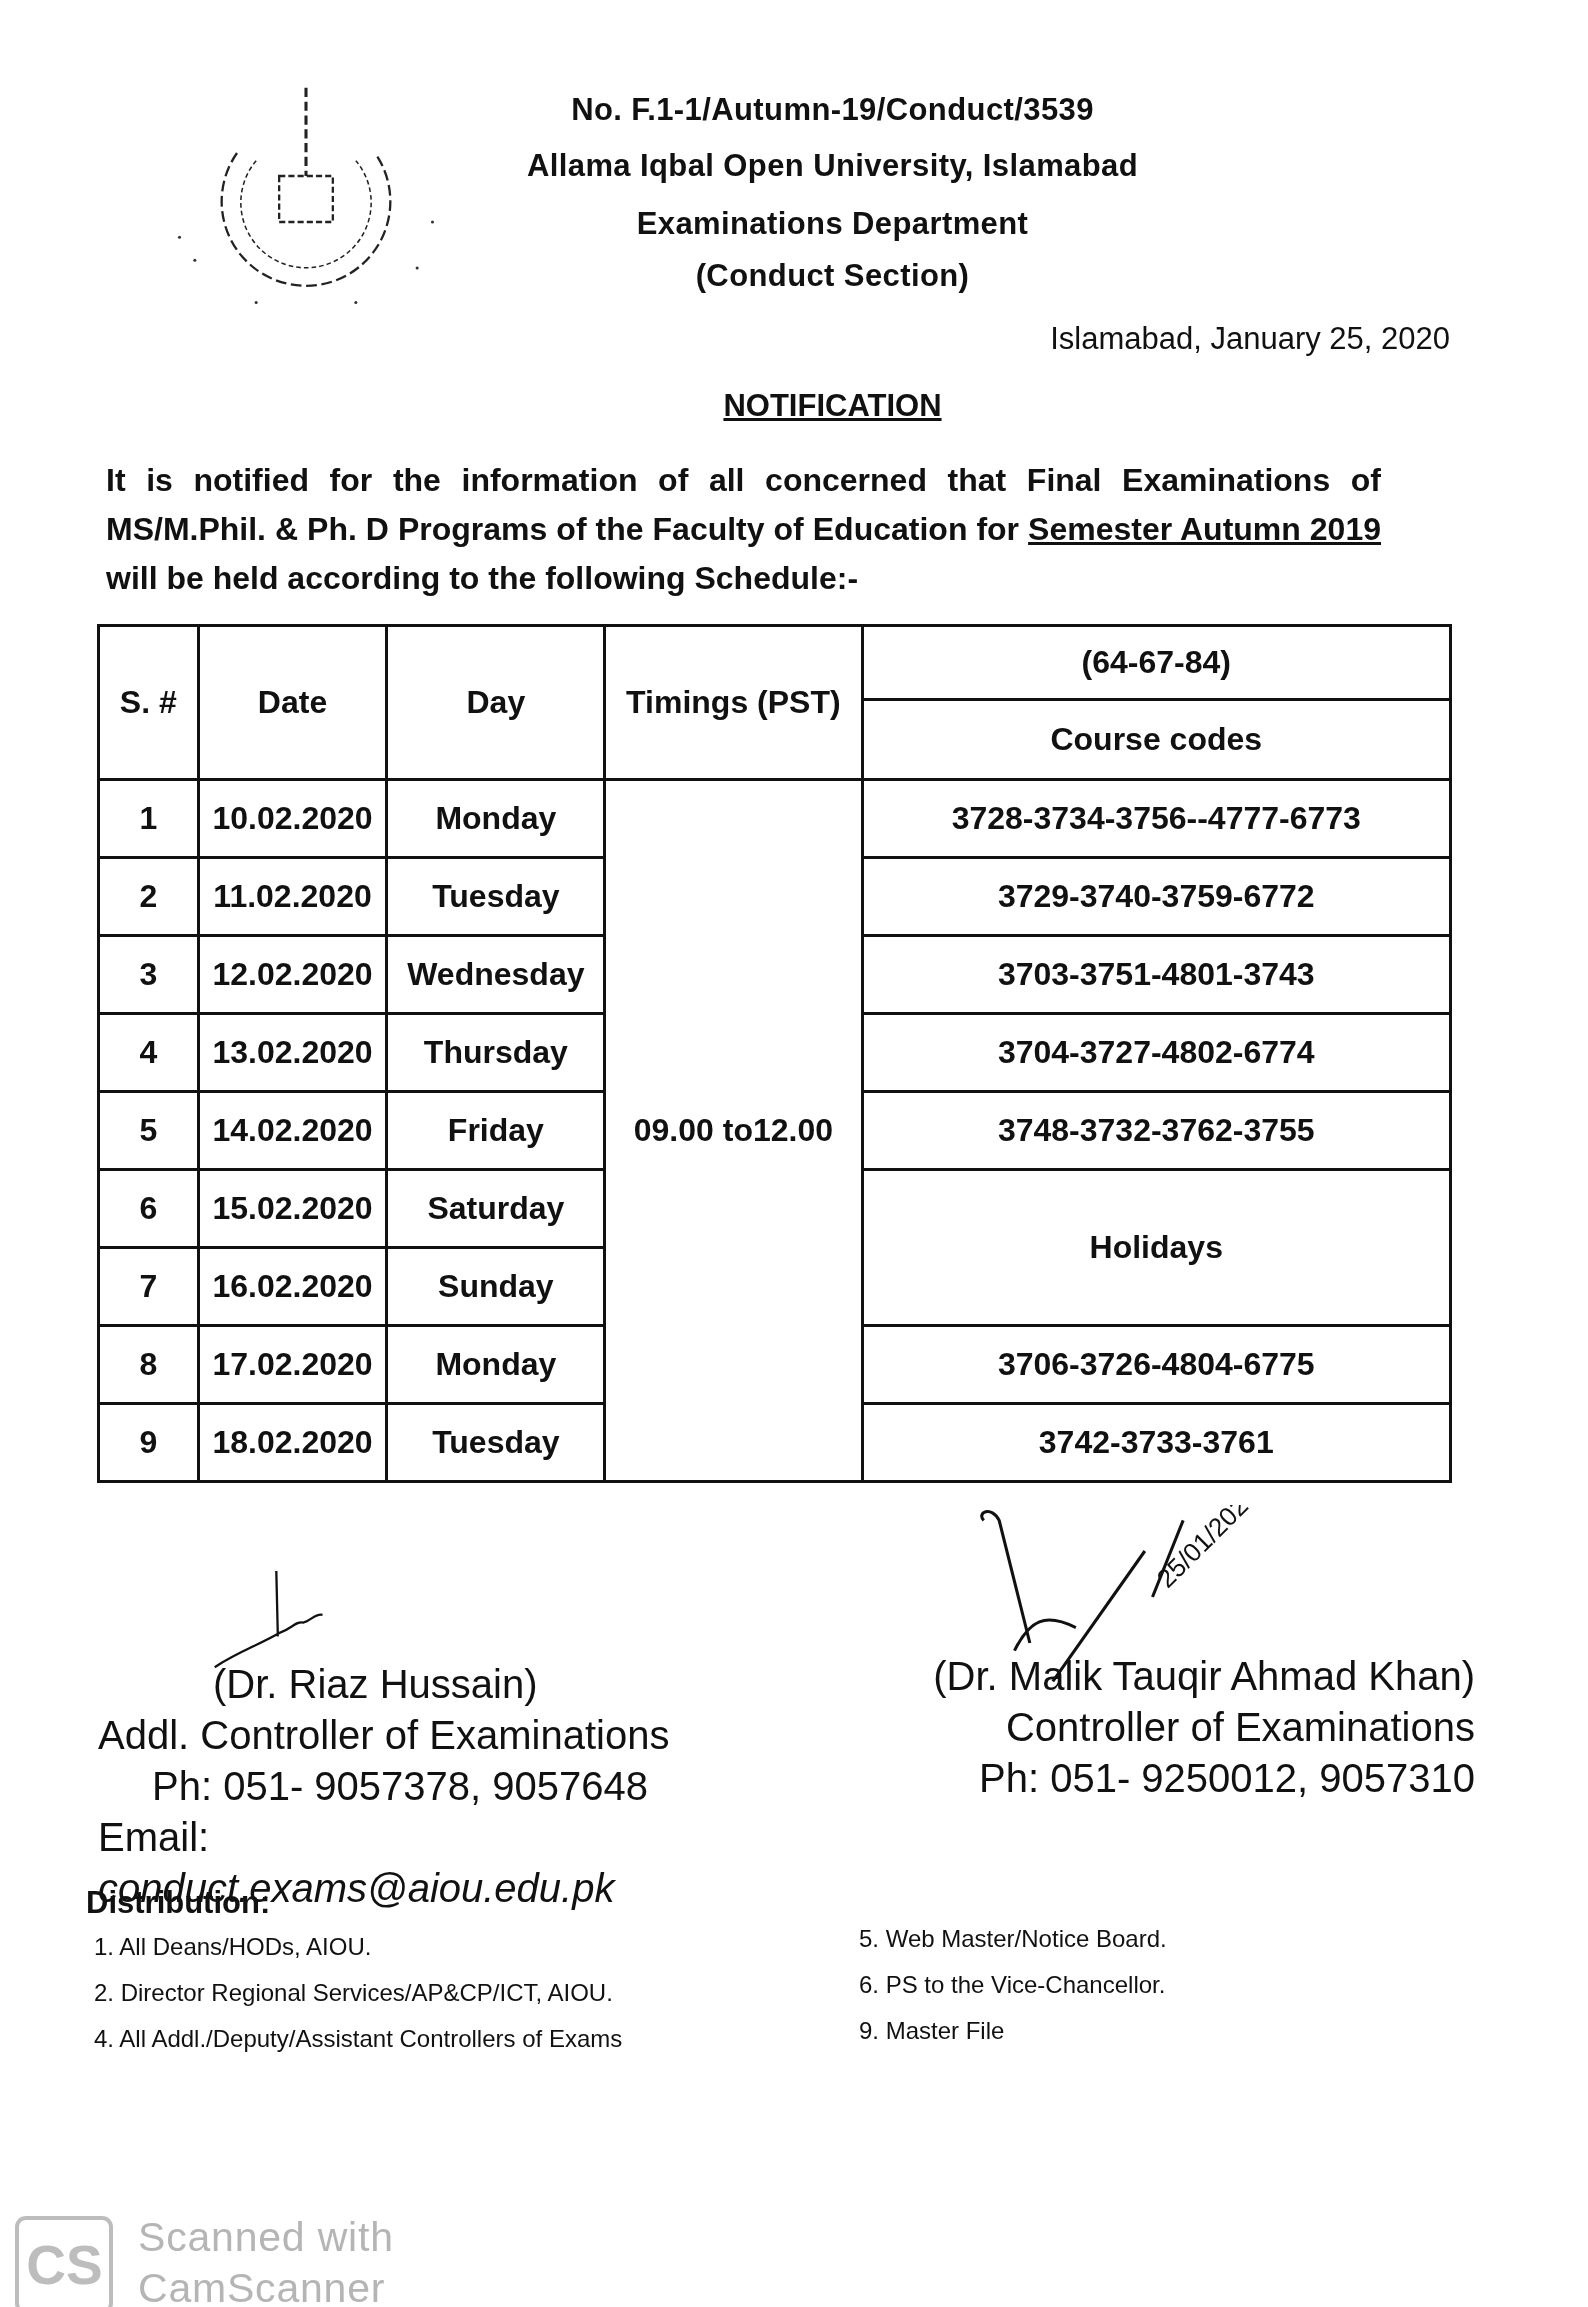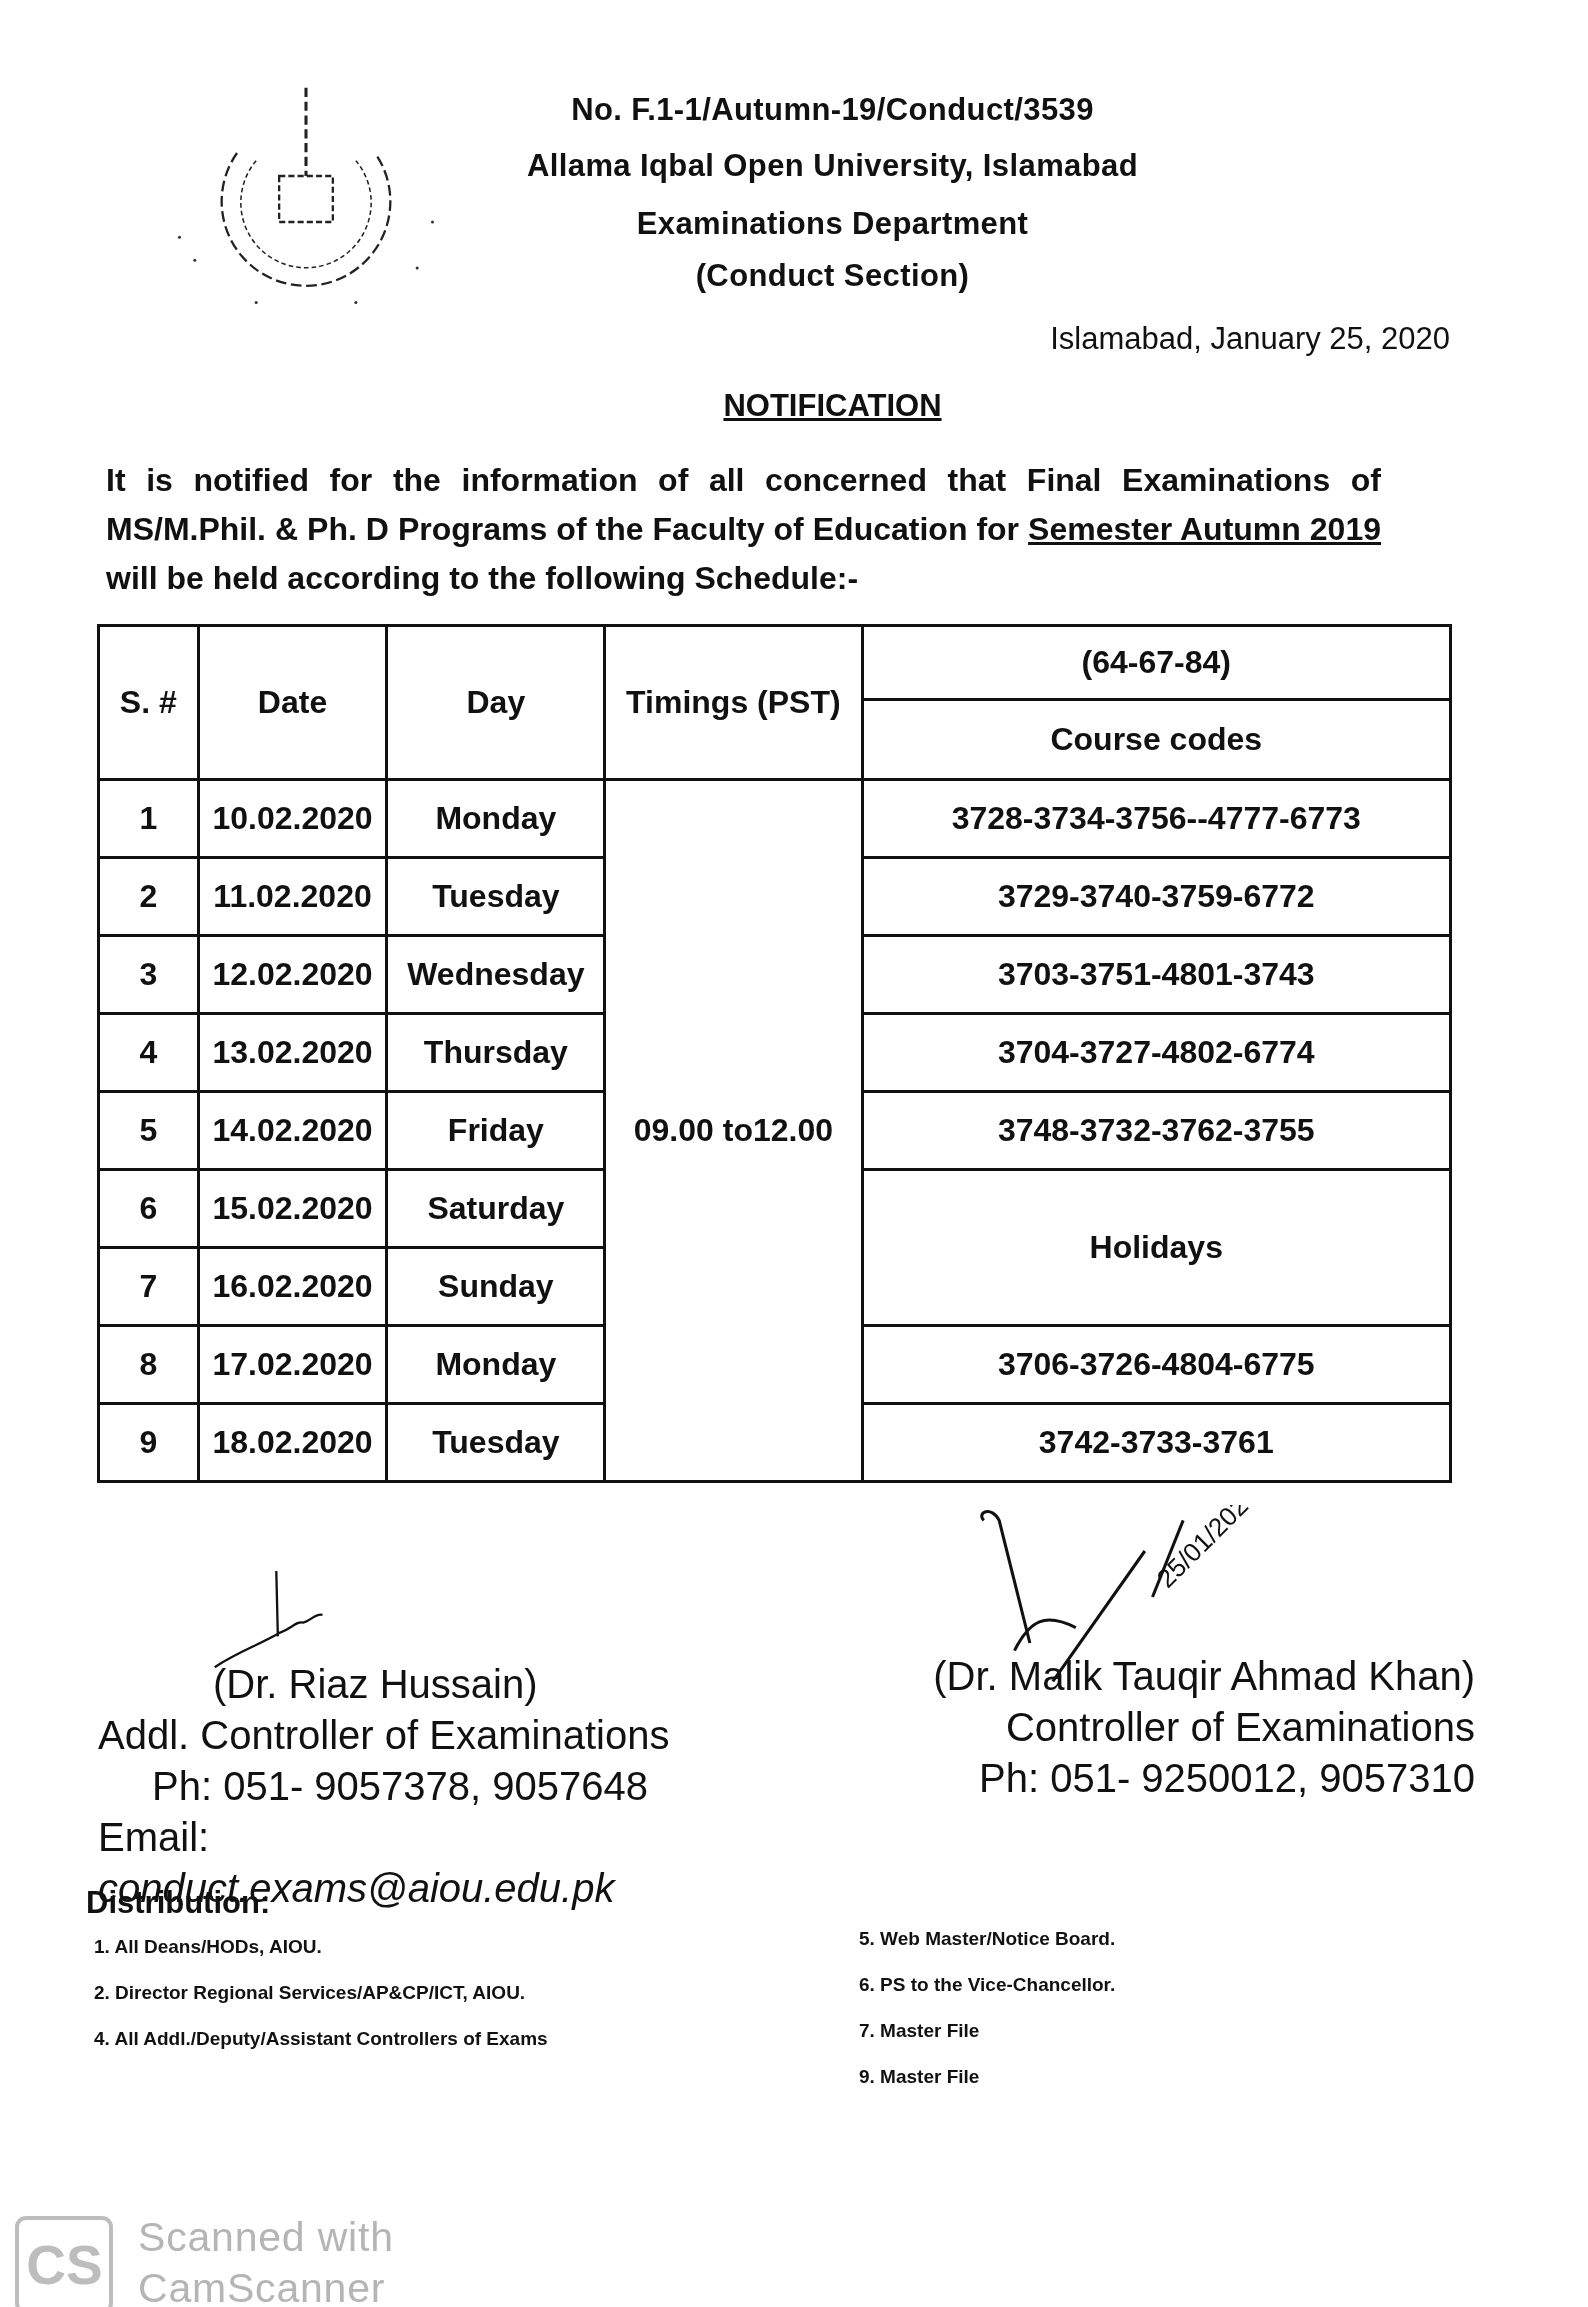--- a/index.html
+++ b/index.html
@@ -17,21 +17,21 @@
   table.sched td { border:3.1px solid #111; text-align:center; vertical-align:middle; padding:0; }
   table.sched tr.h1 td { height:71px; }
   table.sched tr.h2 td { height:77px; }
   table.sched tr.r td { height:75px; }
   .sig { font-size:40px; font-weight:normal; }
   .sig-left { left:98px; top:1659px; width:584px; }
   .sig-right { left:845px; top:1651px; width:630px; text-align:right; }
   .sig-line { height:51px; line-height:51px; }
   .email-italic { font-style:italic; }
   .dist-head { left:86px; top:1885px; font-size:31px; font-weight:bold; }
-  .dist { font-size:19px; font-weight:bold; line-height:46px; }
+  .dist { font-size:24px; font-weight:normal; line-height:46px; }
   .dist-left { left:94px; top:1924px; }
   .dist-right { left:859px; top:1916px; }
   .cs { left:15.4px; top:2216px; width:98px; height:98px; border:4.6px solid #bdbdbd; border-radius:10.8px;
         color:#bdbdbd; font-size:55px; font-weight:bold; display:flex; align-items:center; justify-content:center; box-sizing:border-box; }
   .cs-text { left:138px; top:2212px; font-size:41px; line-height:51px; color:#b5b5b5; letter-spacing:0.8px; }
 </style>
 </head>
 <body>
 
 <svg class="abs logo" viewBox="0 0 370 300">
@@ -160,21 +160,20 @@
 
 <div class="abs dist-head">Distribution:</div>
 <div class="abs dist dist-left">
   <div>1. All Deans/HODs, AIOU.</div>
   <div>2. Director Regional Services/AP&amp;CP/ICT, AIOU.</div>
   <div>4. All Addl./Deputy/Assistant Controllers of Exams</div>
 </div>
 <div class="abs dist dist-right">
   <div>5. Web Master/Notice Board.</div>
   <div>6. PS to the Vice-Chancellor.</div>
-  <div>7. Master File</div>
   <div>9. Master File</div>
 </div>
 
 <div class="abs cs">CS</div>
 <div class="abs cs-text">
   <div>Scanned with</div>
   <div>CamScanner</div>
 </div>
 
 

